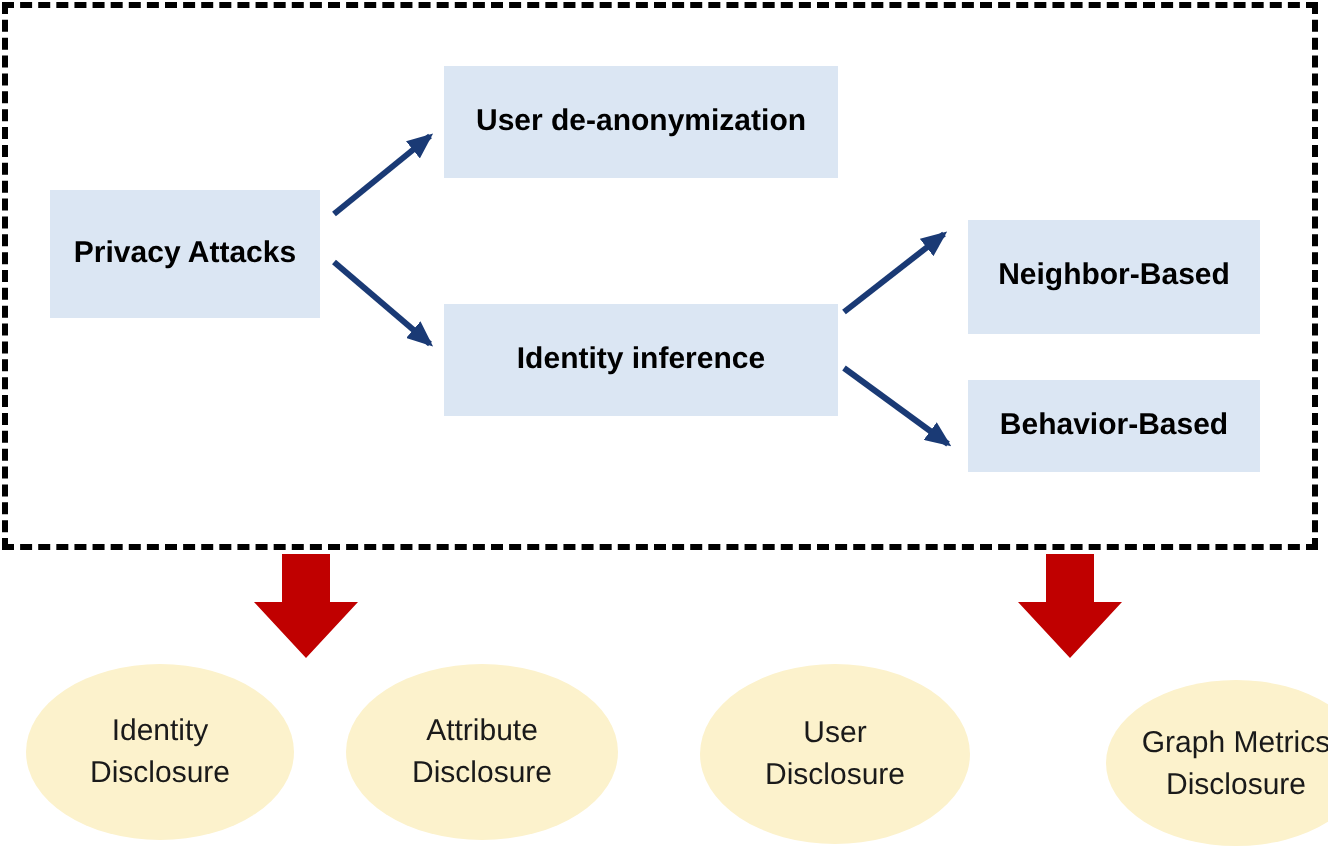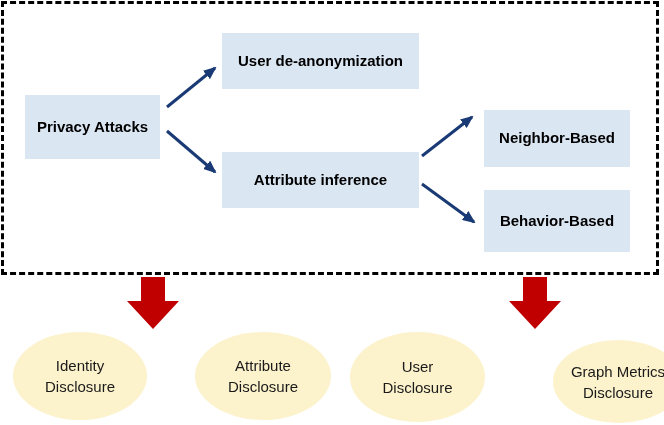--- a/index.html
+++ b/index.html
@@ -33,21 +33,21 @@
     text-align: left;
     font-weight: bold;
     font-size: 15px;
     color: var(--node-text, #000);
     line-height: 1.1;
   }
   .node-root        { left: 25px;  top: 95px;  width: 135px; height: 64px; }
   .node-deanon      { left: 222px; top: 33px;  width: 197px; height: 56px; }
   .node-attrinf     { left: 222px; top: 152px; width: 197px; height: 56px; }
   .node-neighbor    { left: 484px; top: 86px;  width: 146px; height: 57px; margin-top: 24px; }
-  .node-behavior    { left: 484px; top: 190px; width: 146px; height: 62px; }
+  .node-behavior    { left: 484px; top: 190px; width: 146px; height: 46px; }
   .overlay-svg {
     position: absolute;
     left: 0;
     top: 0;
     width: 664px;
     height: 425px;
     pointer-events: none;
   }
   .connector {
     stroke: var(--connector, #1a3a75);
@@ -67,21 +67,21 @@
     display: flex;
     flex-direction: column;
     align-items: center;
     justify-content: center;
     text-align: center;
     font-size: 15px;
     color: var(--ellipse-text, #1a1a1a);
     line-height: 1.4;
   }
   .ellipse-identity  { left: 13px;  top: 332px; width: 134px; height: 88px; }
-  .ellipse-attribute { left: 195px; top: 332px; width: 136px; height: 88px; }
+  .ellipse-attribute { left: 173px; top: 332px; width: 136px; height: 88px; }
   .ellipse-link      { left: 350px; top: 332px; width: 135px; height: 90px; }
   .ellipse-graph     { left: 553px; top: 340px; width: 130px; height: 83px; }
 </style>
 </head>
 <body>
 
 <div class="canvas">
 
   <div class="frame"></div>
 
@@ -101,21 +101,21 @@
 
   <div class="node node-root">
     <span>Privacy Attacks</span>
   </div>
 
   <div class="node node-deanon">
     <span>User de-anonymization</span>
   </div>
 
   <div class="node node-attrinf">
-    <span>Attribute inference</span>
+    <span>Identity inference</span>
   </div>
 
   <div class="node node-neighbor">
     <span>Neighbor-Based</span>
   </div>
 
   <div class="node node-behavior">
     <span>Behavior-Based</span>
   </div>
 

